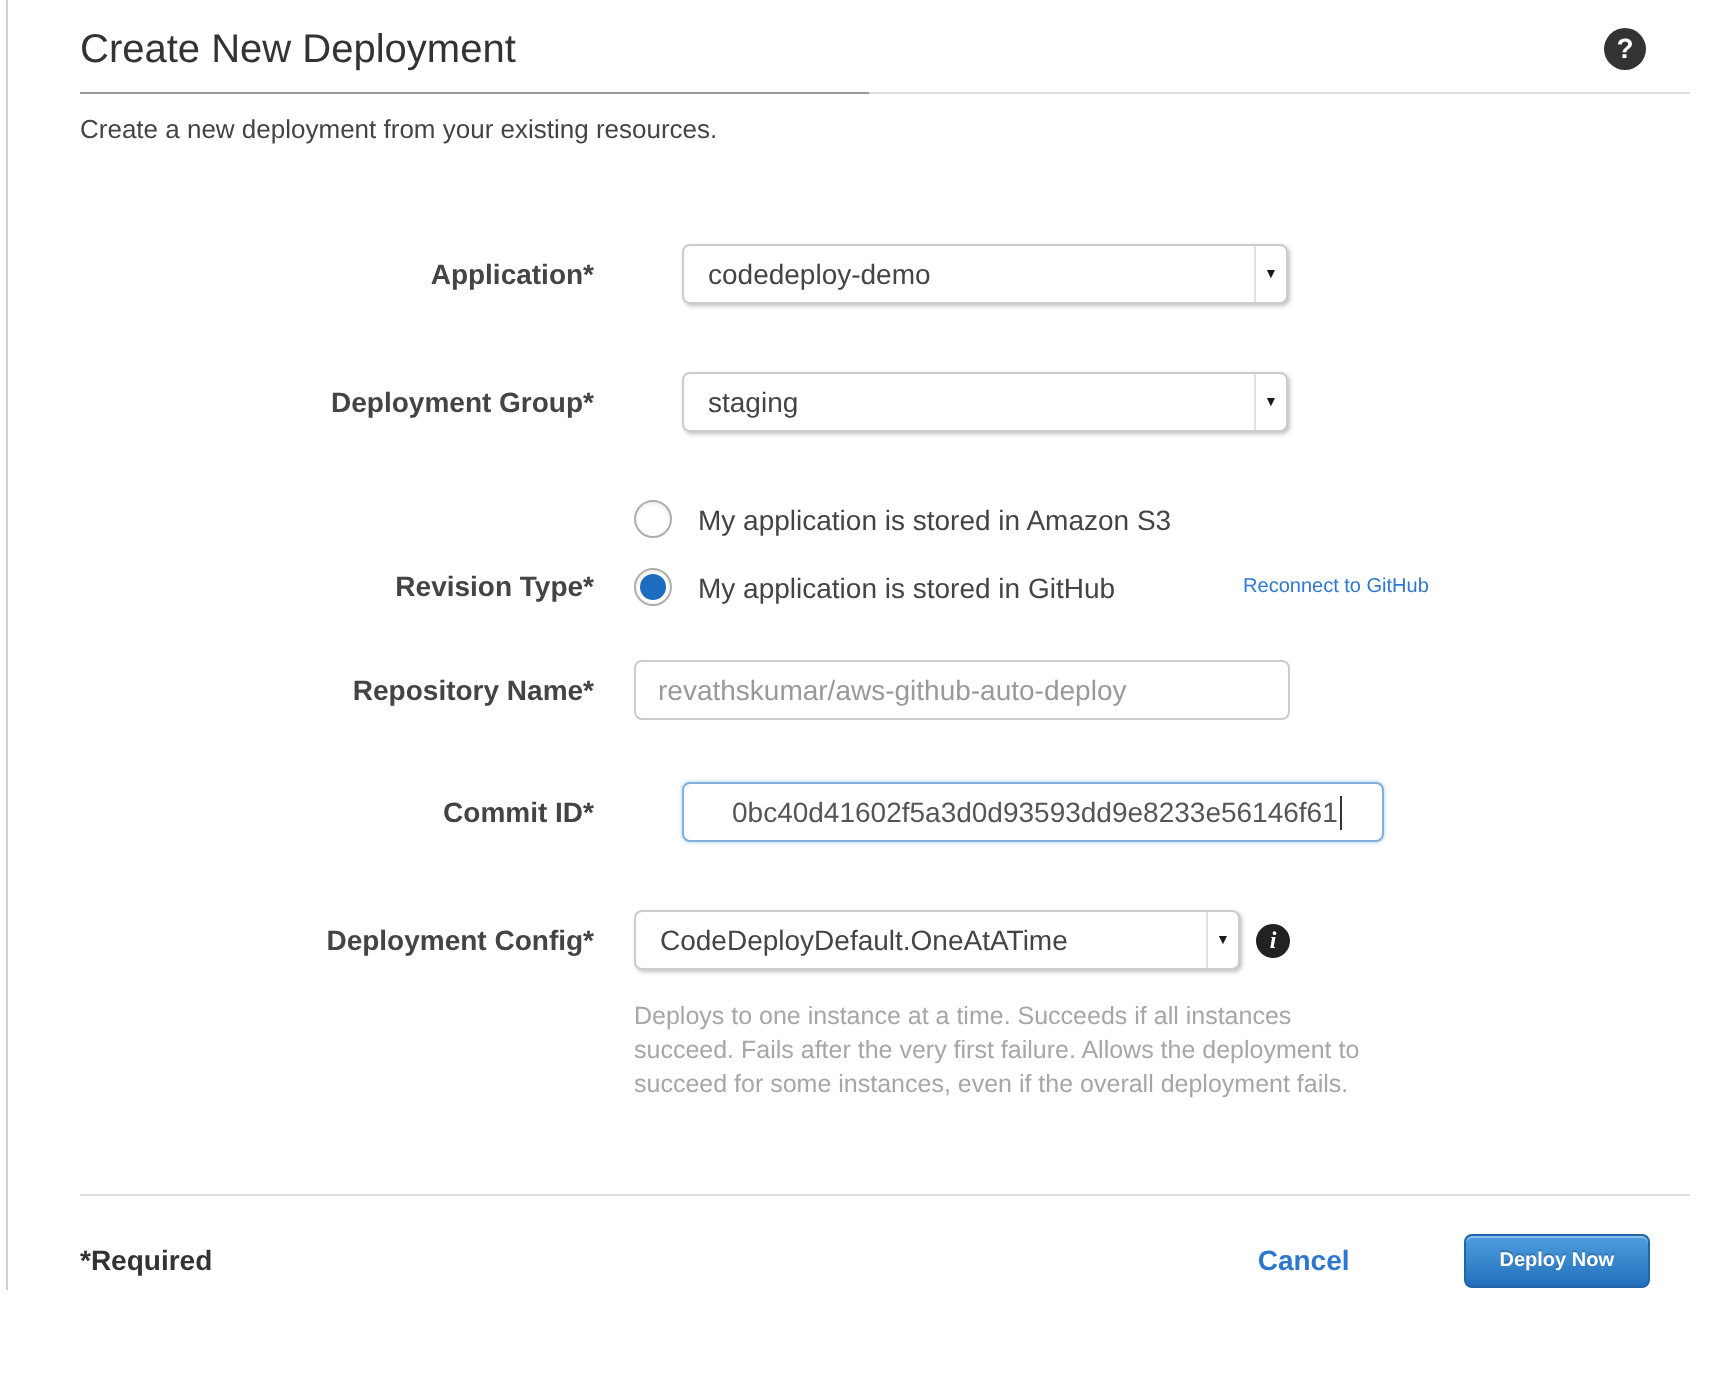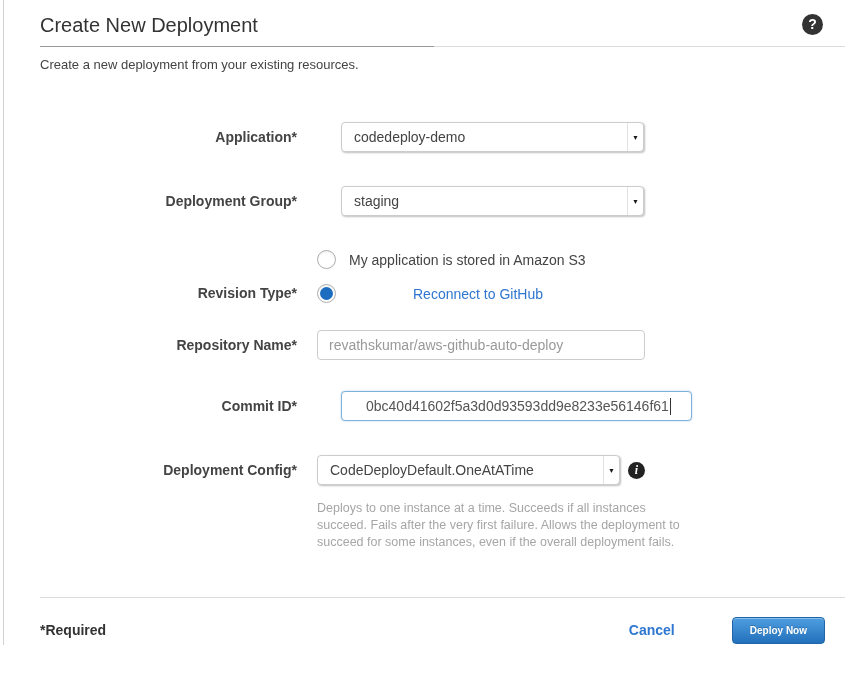--- a/index.html
+++ b/index.html
@@ -99,21 +99,21 @@
     border: 1px solid #aeaeae; background: #fff;
     margin-right: 13px; flex-shrink: 0;
     display: flex; align-items: center; justify-content: center;
     box-shadow: inset 0 1px 2px rgba(0,0,0,0.08);
   }
   .radio-circle.selected::after {
     content: ""; width: 13px; height: 13px; border-radius: 50%;
     background: #1c6cc0;
   }
   .radio-label { font-size: 14px; color: #444; }
-  .reconnect-link { margin-left: 64px; font-size: 14px; color: #2e77d0; text-decoration: none; cursor: pointer; }
+  .reconnect-link { margin-left: 64px; font-size: 10px; color: #2e77d0; text-decoration: none; cursor: pointer; }
 
   .info-circle {
     width: 17px; height: 17px; border-radius: 50%;
     background: #222; color: #fff;
     font-family: "Liberation Serif", serif;
     font-size: 12px; font-weight: 700; font-style: italic;
     text-align: center; line-height: 17px;
     margin-left: 8px; cursor: pointer;
   }
   .config-help {
@@ -175,20 +175,21 @@
 
     <div class="form-row align-top mb-revision">
       <div class="form-label">Revision Type*</div>
       <div class="radio-stack">
         <div class="radio-row">
           <span class="radio-circle"></span>
           <span class="radio-label">My application is stored in Amazon S3</span>
         </div>
         <div class="radio-row">
           <span class="radio-circle selected"></span>
+          <span class="radio-label">My application is stored in GitHub</span>
           <a class="reconnect-link">Reconnect to GitHub</a>
         </div>
       </div>
     </div>
 
     <div class="form-row mb-repo">
       <div class="form-label">Repository Name*</div>
       <input class="text-input" type="text" value="revathskumar/aws-github-auto-deploy" style="">
     </div>
 

